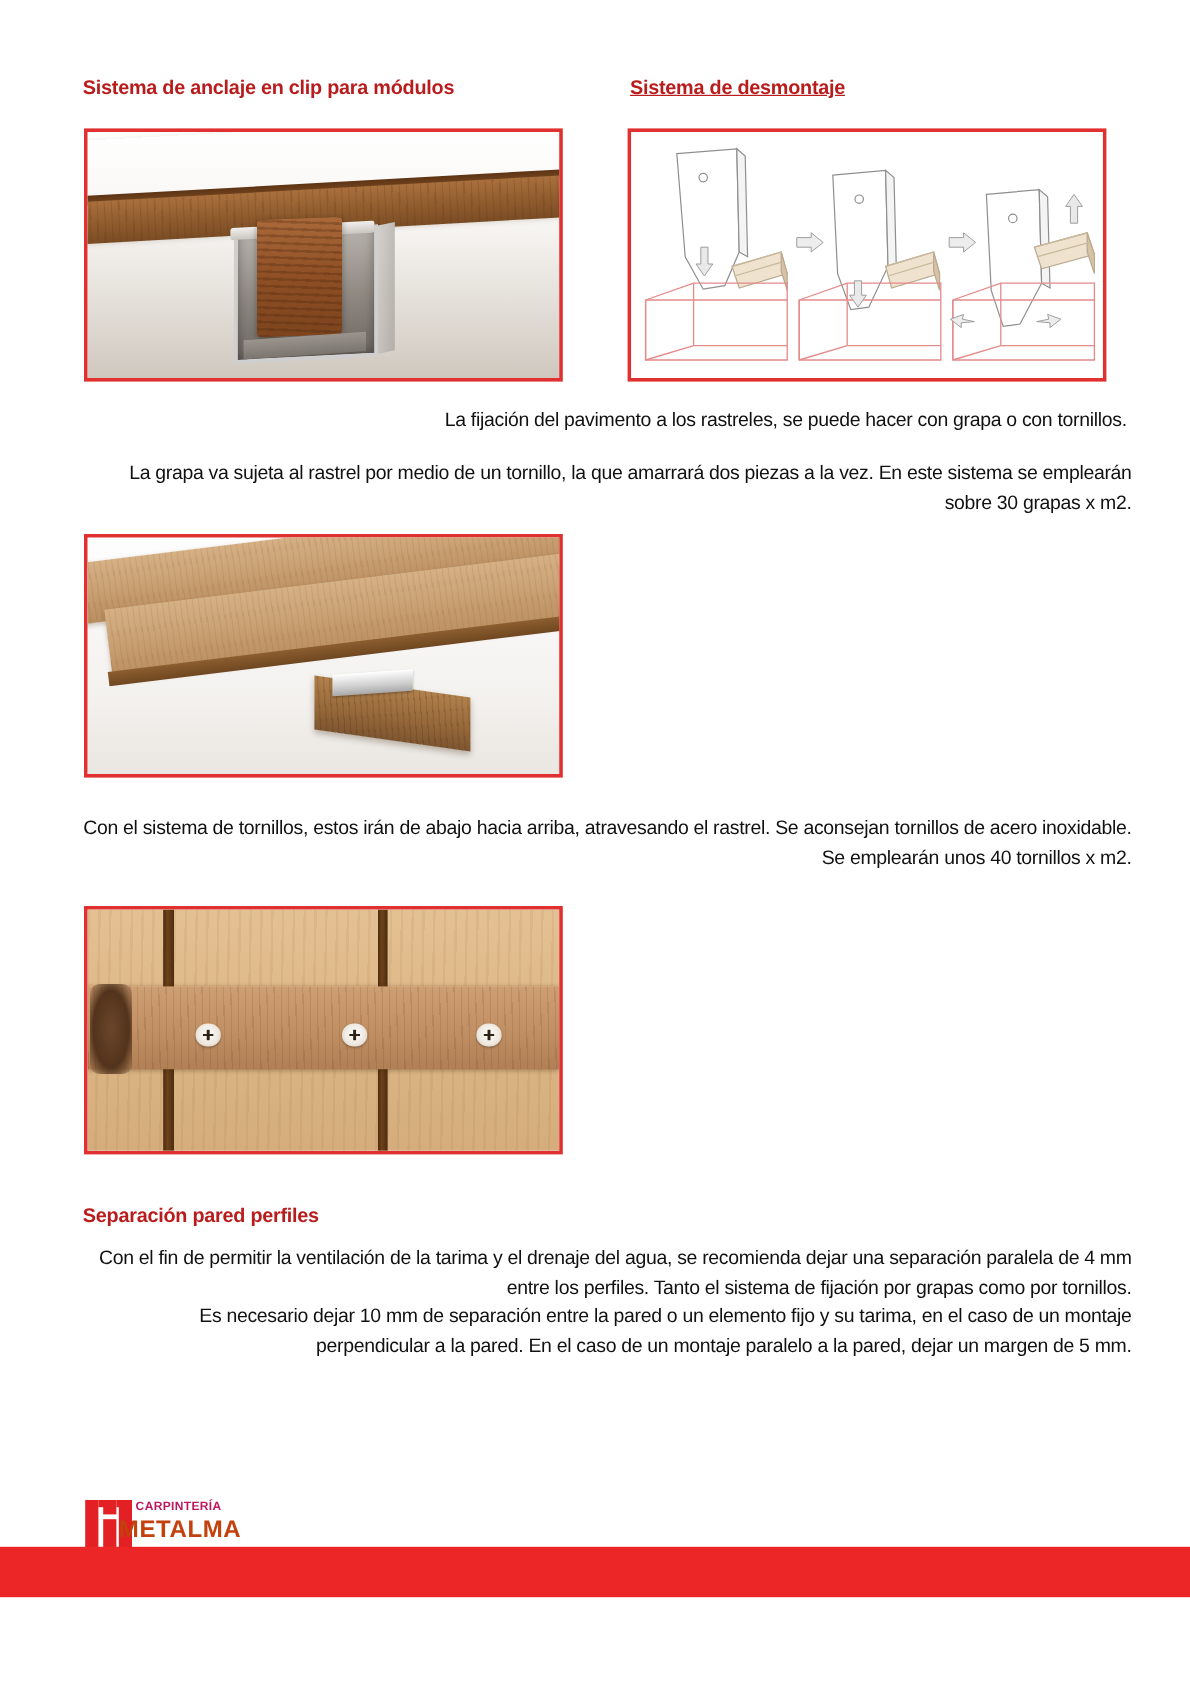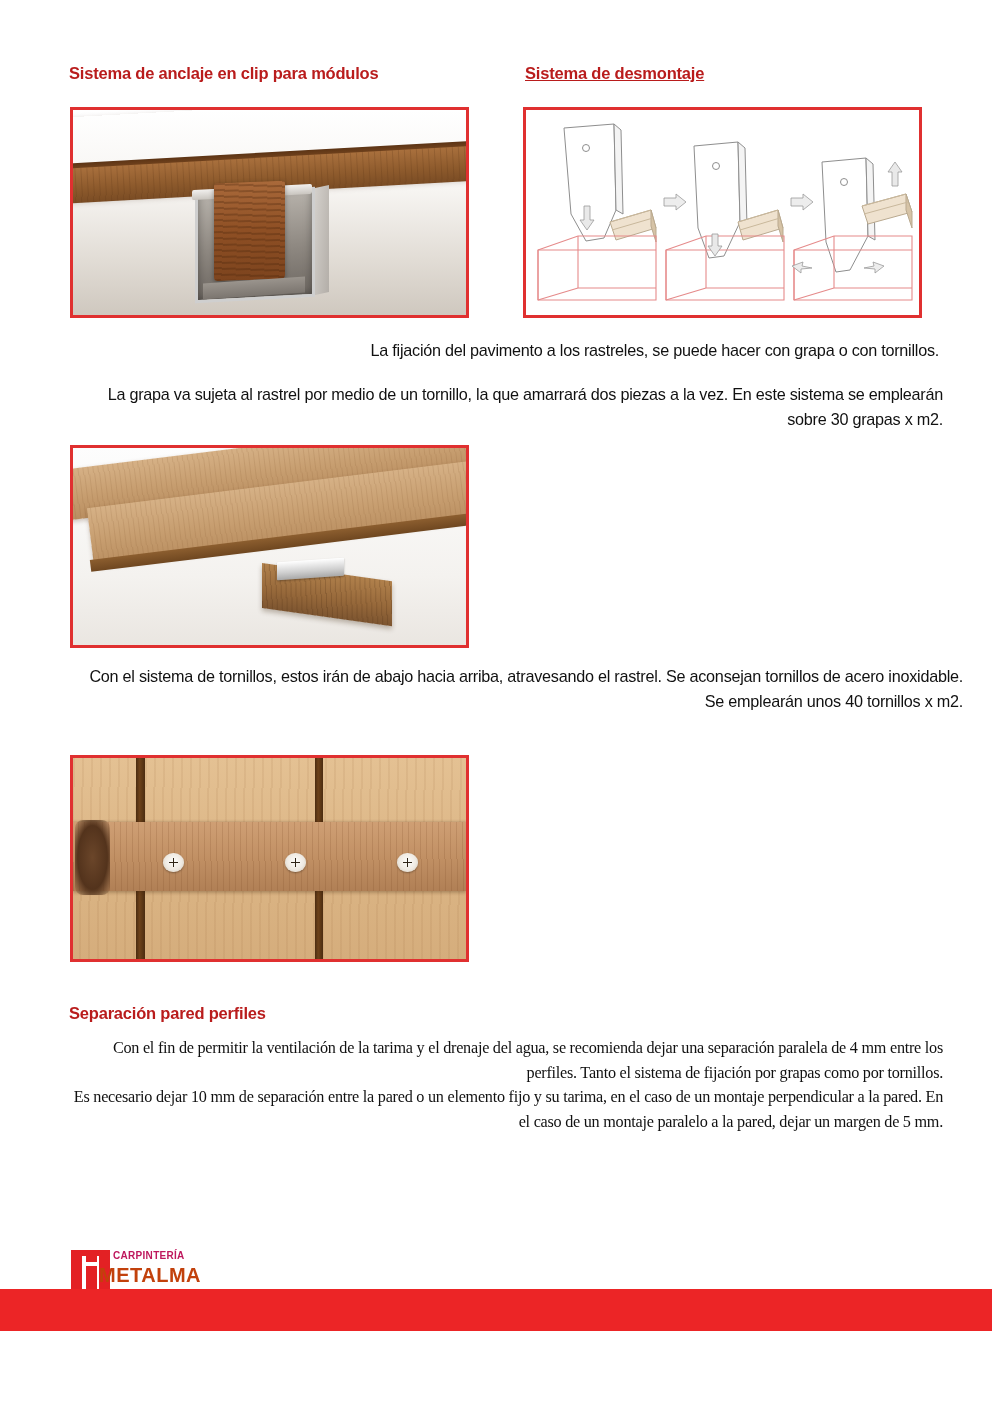--- a/index.html
+++ b/index.html
@@ -29,21 +29,21 @@
   .para{
     position:absolute;
     font-size:16.2px;
     line-height:24.5px;
     letter-spacing:-0.25px;
     color:#111;
     text-align:right;
   }
   #p1{left:69px;top:338px;width:870px;}
   #p2{left:69px;top:382px;width:874px;}
-  #p3{left:69px;top:664px;width:874px;margin-left:20px;}
+  #p3{left:69px;top:678px;width:874px;}
   #p4{left:69px;top:1036px;width:874px;}
 
   
   .fig{
     position:absolute;
     border:3px solid #E03030;
     box-sizing:border-box;
     overflow:hidden;
     background:#fff;
   }
@@ -348,21 +348,21 @@
       <div class="f4-batten"></div>
       <div class="f4-knot"></div>
       <div class="f4-screw" id="f4-s1"></div>
       <div class="f4-screw" id="f4-s2"></div>
       <div class="f4-screw" id="f4-s3"></div>
     </div>
   </div>
 
   <div class="h-bold" id="hd-sep">Separación pared perfiles</div>
 
-  <div class="para" id="p4" style="white-space:pre-line;font-family:Liberation Serif, serif;">Con el fin de permitir la ventilación de la tarima y el drenaje del agua, se recomienda dejar una separación paralela de 4 mm entre los perfiles. Tanto el sistema de fijación por grapas como por tornillos.
+  <div class="para" id="p4" style="white-space:pre-line;">Con el fin de permitir la ventilación de la tarima y el drenaje del agua, se recomienda dejar una separación paralela de 4 mm entre los perfiles. Tanto el sistema de fijación por grapas como por tornillos.
 Es necesario dejar 10 mm de separación entre la pared o un elemento fijo y su tarima, en el caso de un montaje perpendicular a la pared. En el caso de un montaje paralelo a la pared, dejar un margen de 5 mm.</div>
 
   <div id="logo">
     <svg width="56" height="44" viewBox="0 0 56 44" style="position:absolute;left:0;top:0;">
       <rect x="2" y="2" width="11" height="40" fill="#E32124"></rect>
       <rect x="17" y="2" width="11" height="12" fill="#E32124"></rect>
       <rect x="17" y="18" width="11" height="24" fill="#E32124"></rect>
       <rect x="30" y="2" width="11" height="40" fill="#E32124"></rect>
       <rect x="13" y="2" width="5" height="6" fill="#E32124"></rect>
       <rect x="28" y="2" width="4" height="6" fill="#E32124"></rect>

